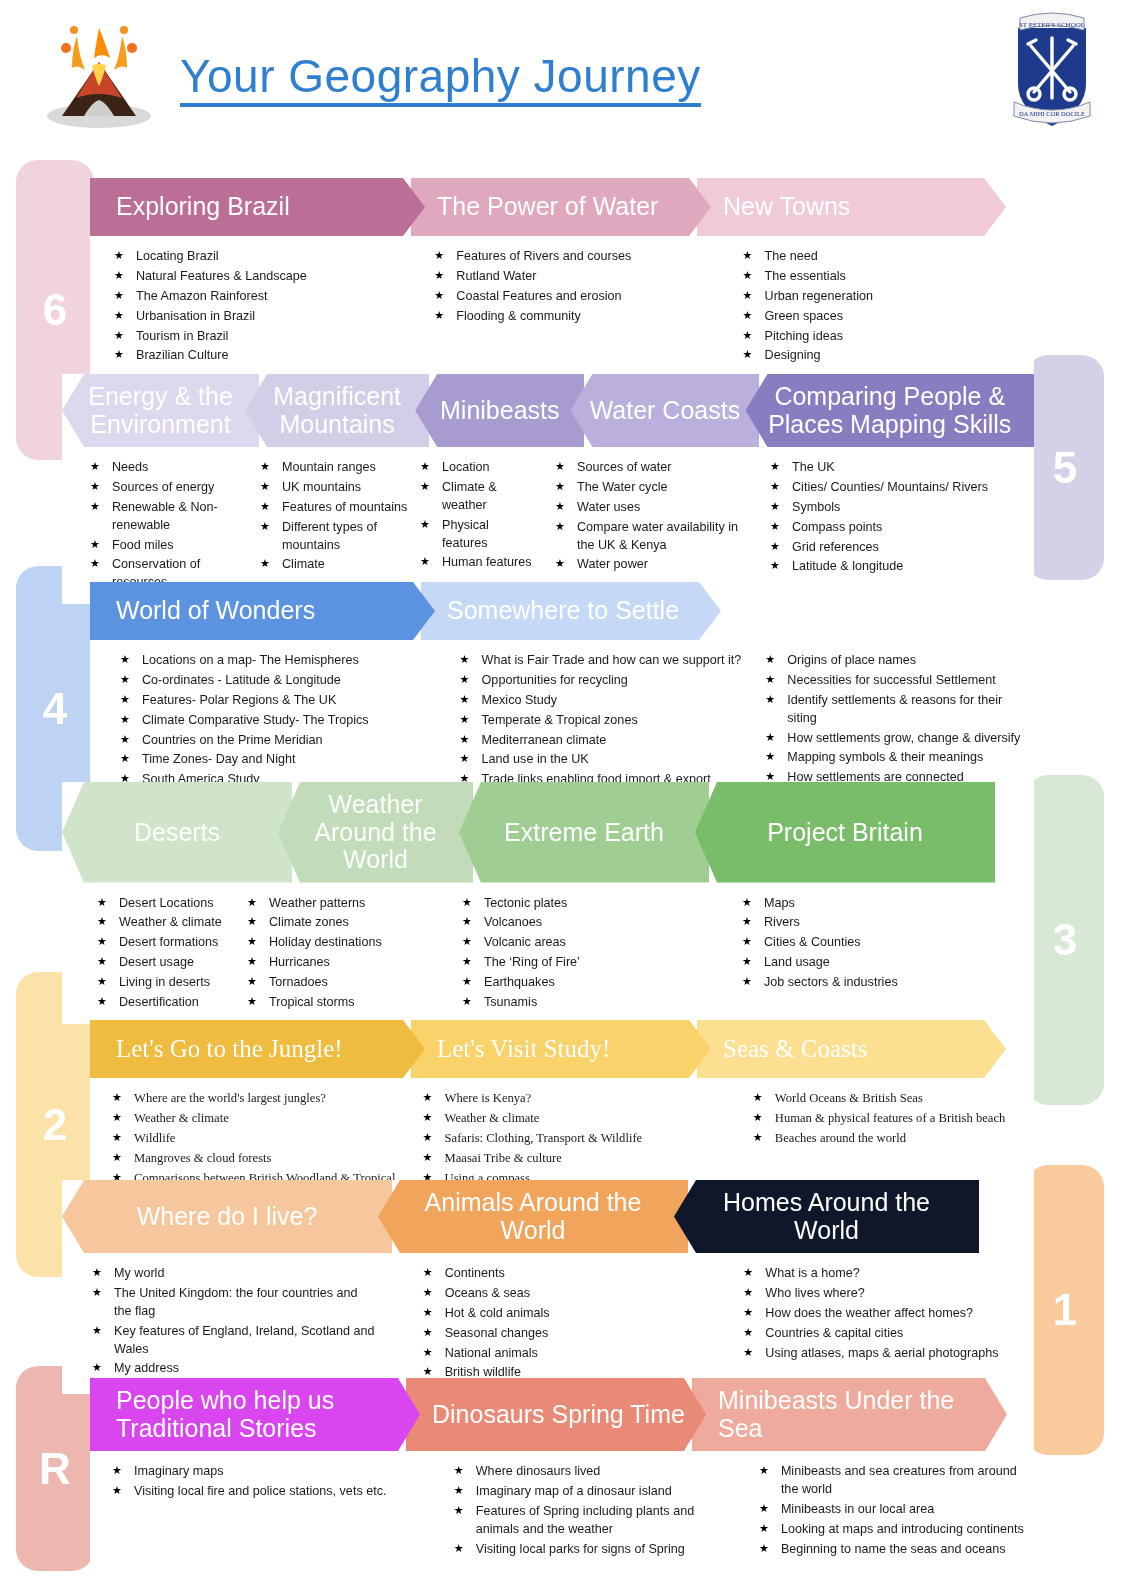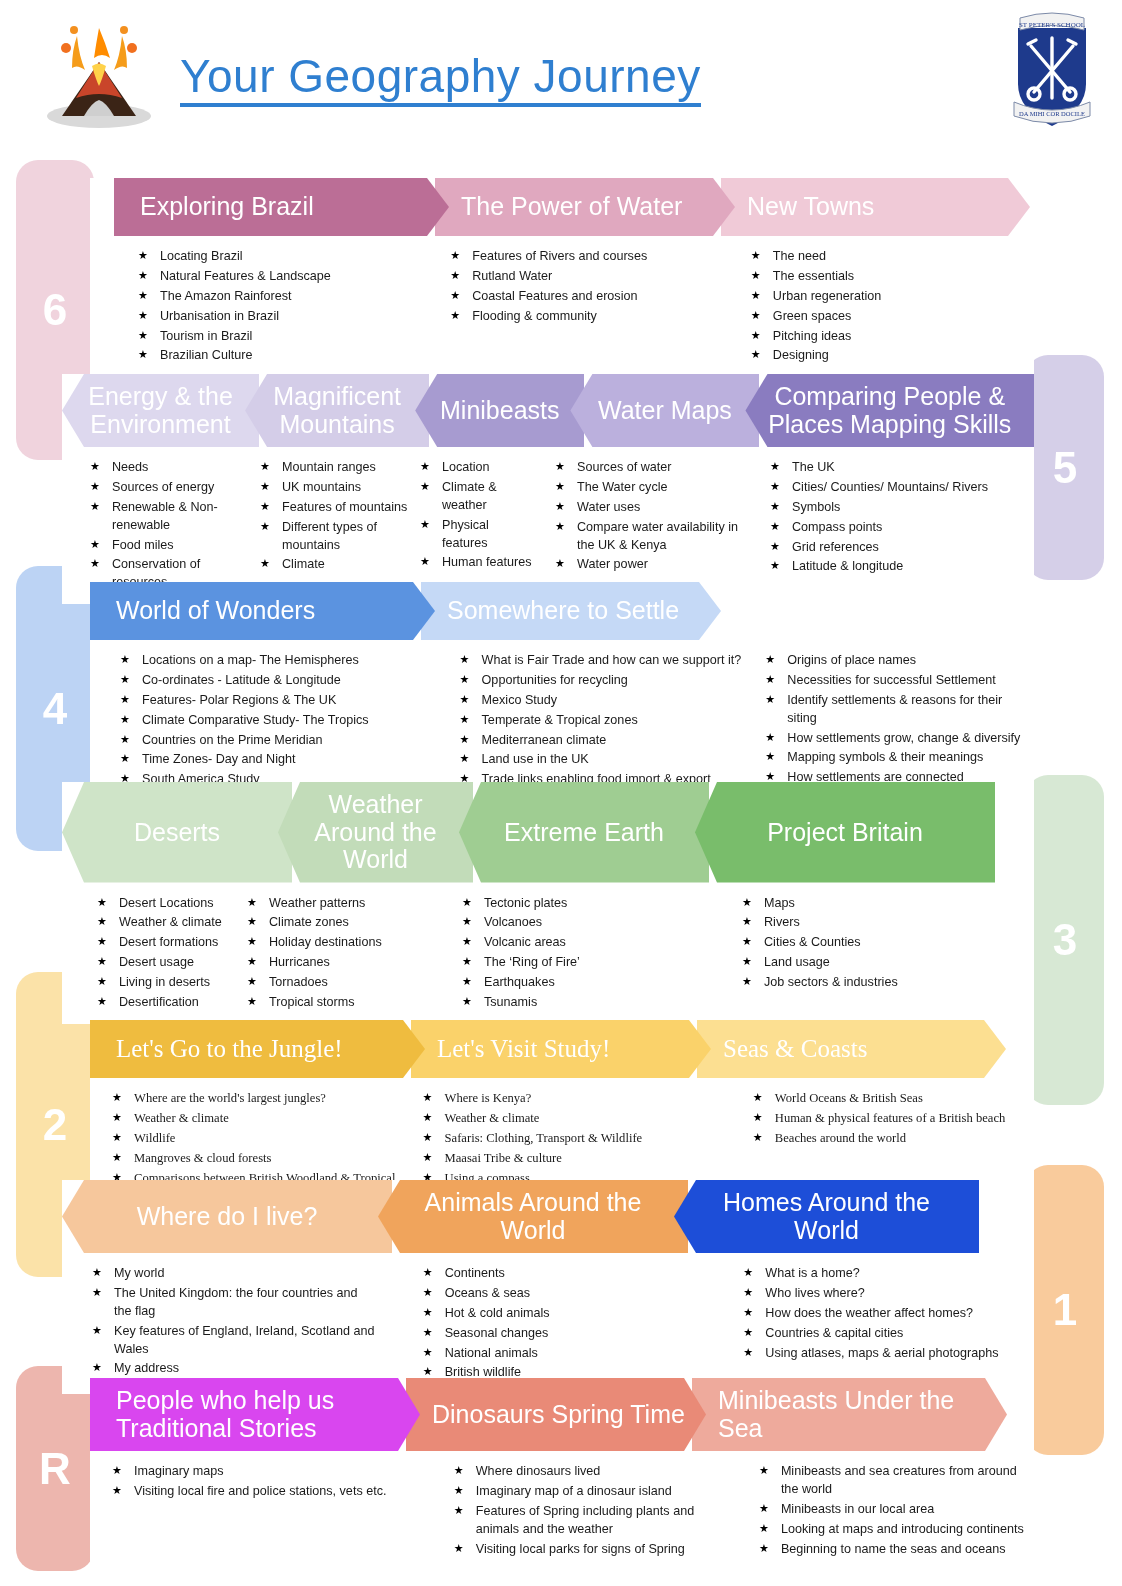--- a/index.html
+++ b/index.html
@@ -111,21 +111,21 @@
       </g>
       <path d="M10 96 Q48 112 86 96 L86 110 Q48 124 10 110 Z" fill="#f2f2f2" stroke="#7c8aa8" stroke-width="1"></path>
       <text x="48" y="110" font-size="6.5" fill="#1e3a8c" text-anchor="middle" font-family="Liberation Serif, serif">DA MIHI COR DOCILE</text>
     </svg>
   </div>
 
   <div id="bands">
       <div class="yeartab left" style="top: 160px; height: 300px; background: rgb(240, 211, 221);">
         <span>6</span>
       </div>
-      <div class="panel" style="top: 178px; padding-left: 24px;">
+      <div class="panel" style="top: 178px;">
         <div class="chev-row dir-r">
           <div class="chev first" style="background: rgb(187, 110, 150); width: 335px; z-index: 3;">
             <div class="ctext">Exploring Brazil</div>
           </div>
           <div class="chev" style="background: rgb(224, 168, 191); width: 300px; z-index: 2;">
             <div class="ctext">The Power of Water</div>
           </div>
           <div class="chev" style="background: rgb(240, 202, 215); width: 309px; z-index: 1;">
             <div class="ctext">New Towns</div>
           </div>
@@ -169,21 +169,21 @@
           <div class="chev first" style="background: rgb(221, 216, 238); width: 198px; z-index: 1;">
             <div class="ctext">Energy &amp; the Environment</div>
           </div>
           <div class="chev" style="background: rgb(212, 205, 232); width: 185px; z-index: 2;">
             <div class="ctext">Magnificent Mountains</div>
           </div>
           <div class="chev" style="background: rgb(167, 155, 208); width: 170px; z-index: 3;">
             <div class="ctext">Minibeasts</div>
           </div>
           <div class="chev" style="background: rgb(187, 176, 221); width: 190px; z-index: 4;">
-            <div class="ctext">Water Maps</div>
+            <div class="ctext">Water Coasts</div>
           </div>
           <div class="chev" style="background: rgb(138, 124, 192); width: 290px; z-index: 5;">
             <div class="ctext">Comparing People &amp; Places Mapping Skills</div>
           </div>
         </div>
         <div class="bullets-row">
           <div class="bcol" style="width: 160px; margin-left: 28px;">
             <ul class="blist">
               <li><span class="star">★</span>Needs</li>
               <li><span class="star">★</span>Sources of energy</li>
@@ -385,21 +385,21 @@
         <span>1</span>
       </div>
       <div class="panel rt" style="top: 1180px;">
         <div class="chev-row dir-l">
           <div class="chev first" style="background: rgb(246, 199, 156); width: 330px; z-index: 1;">
             <div class="ctext">Where do I live?</div>
           </div>
           <div class="chev" style="background: rgb(240, 164, 92); width: 310px; z-index: 2;">
             <div class="ctext">Animals Around the World</div>
           </div>
-          <div class="chev" style="background: #1d4ed8; width: 305px; z-index: 3;">
+          <div class="chev" style="background: #0f172a; width: 305px; z-index: 3;">
             <div class="ctext">Homes Around the World</div>
           </div>
         </div>
         <div class="bullets-row">
           <div class="bcol" style="width: 300px; margin-left: 30px;">
             <ul class="blist">
               <li><span class="star">★</span>My world</li>
               <li><span class="star">★</span>The United Kingdom: the four countries and the flag</li>
               <li><span class="star">★</span>Key features of England, Ireland, Scotland and Wales</li>
               <li><span class="star">★</span>My address</li>

